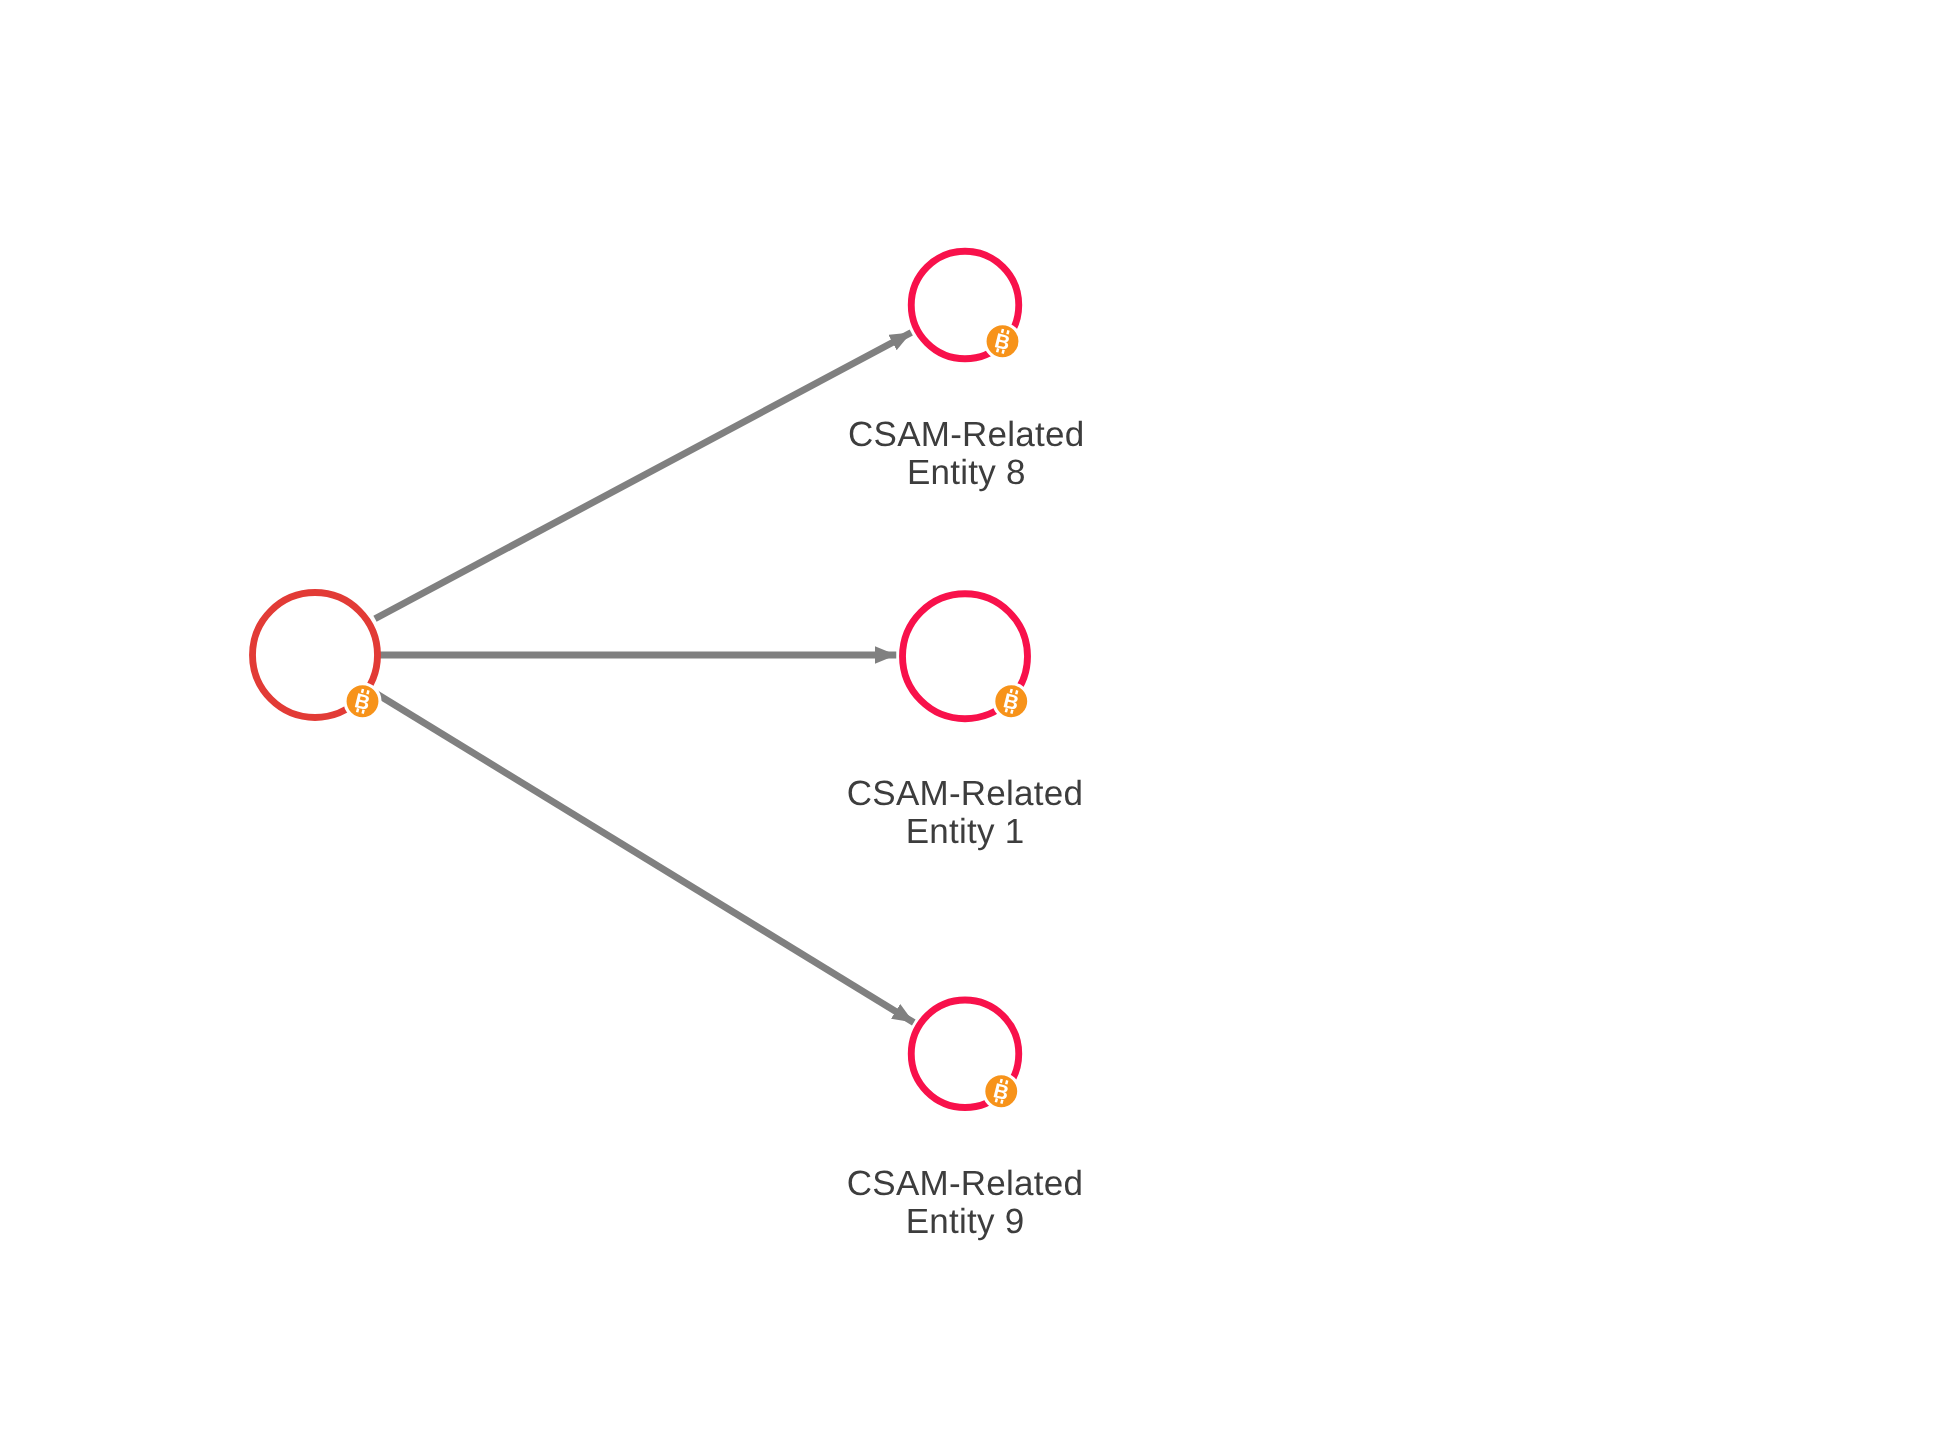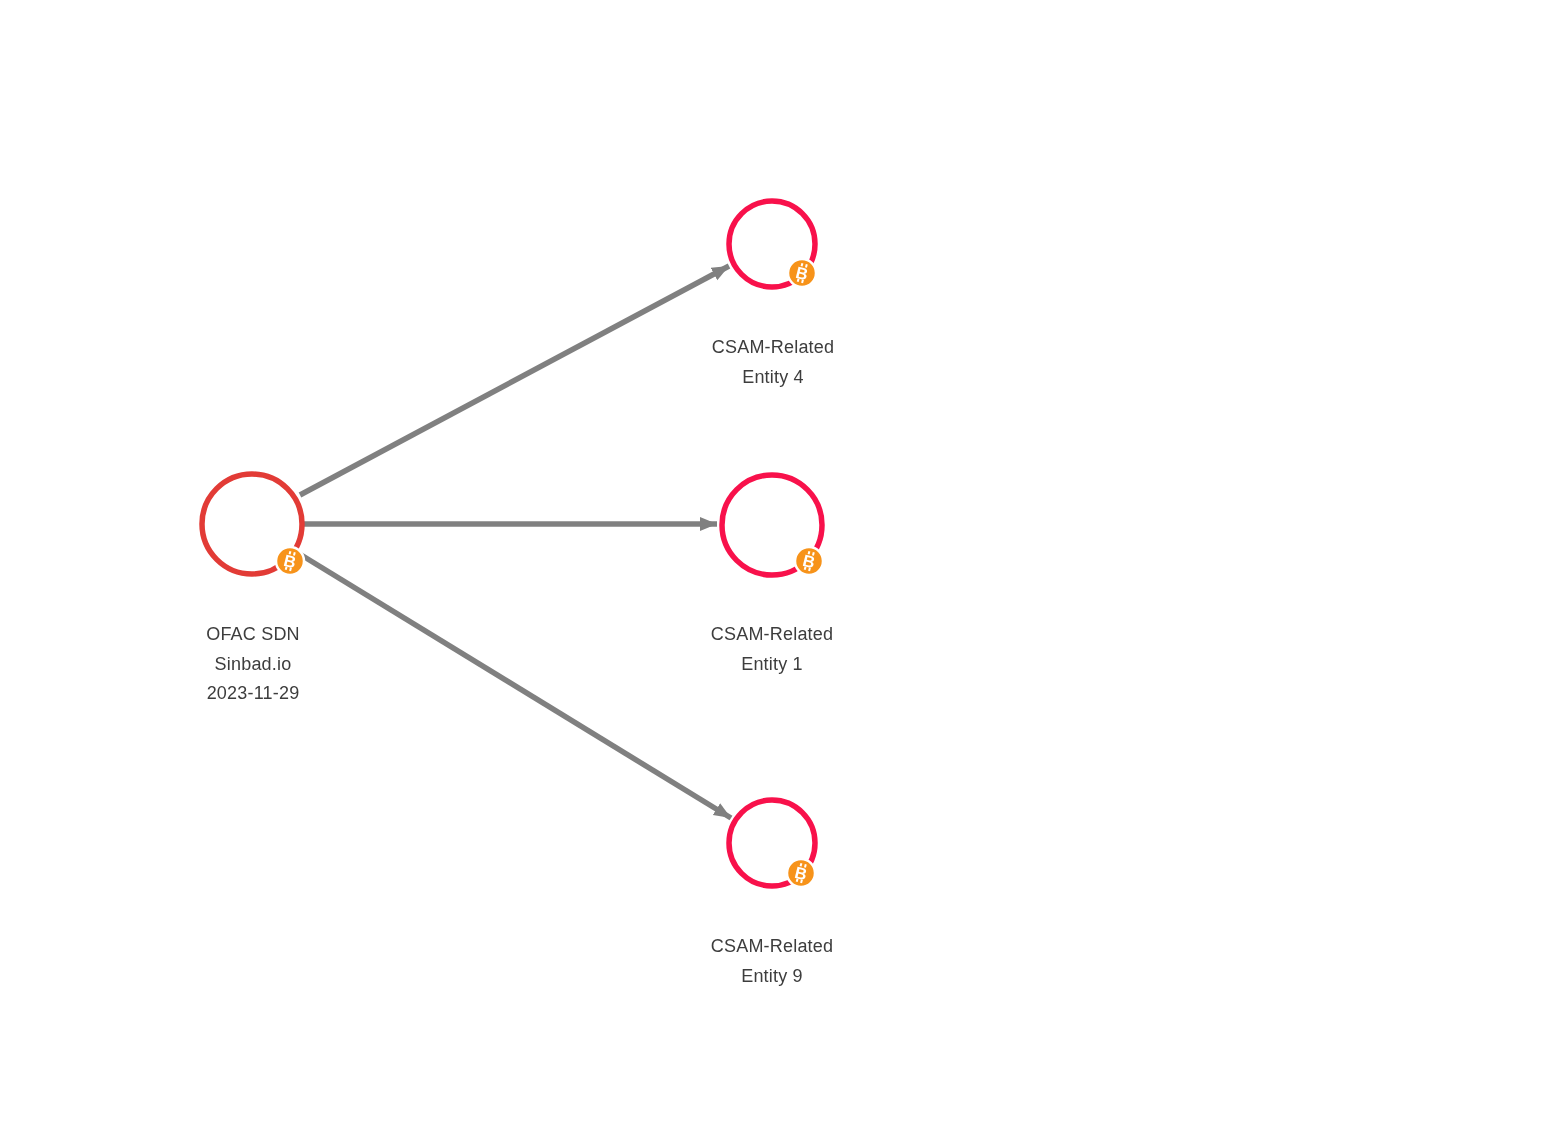--- a/index.html
+++ b/index.html
@@ -17,21 +17,21 @@
   }
   svg.graph {
     position: absolute;
     left: 0;
     top: 0;
   }
   .node-label {
     position: absolute;
     transform: translateX(-50%);
     text-align: center;
-    font-size: 18px;
+    font-size: 28px;
     line-height: 29.5px;
     color: var(--label-color, #3d3d3d);
     white-space: nowrap;
     letter-spacing: 0.2px;
   }
   .badge-glyph {
     font-family: "Liberation Sans", "DejaVu Sans", sans-serif;
     font-weight: bold;
   }
 </style>
@@ -103,29 +103,24 @@
           <text y="6" text-anchor="middle" font-size="16.5" class="badge-glyph" fill="#ffffff">B</text>
           <line x1="-2" y1="-9.6" x2="-2" y2="-6.4" stroke="#ffffff" stroke-width="2"></line>
           <line x1="2.5" y1="-9.6" x2="2.5" y2="-6.4" stroke="#ffffff" stroke-width="2"></line>
           <line x1="-2" y1="6.4" x2="-2" y2="9.6" stroke="#ffffff" stroke-width="2"></line>
           <line x1="2.5" y1="6.4" x2="2.5" y2="9.6" stroke="#ffffff" stroke-width="2"></line>
         </g>
       </g>
     </g>
   </svg>
 
-  <div class="node-label" style="left:253px; top:620px;">
-    <div>OFAC SDN</div>
-    <div>Sinbad.io</div>
-    <div>2023-11-29</div>
-  </div>
 
   <div class="node-label" style="left:773px; top:333px;">
     <div>CSAM-Related</div>
-    <div>Entity 4</div>
+    <div>Entity 8</div>
   </div>
 
   <div class="node-label" style="left:772px; top:620px;">
     <div>CSAM-Related</div>
     <div>Entity 1</div>
   </div>
 
   <div class="node-label" style="left:772px; top:932px;">
     <div>CSAM-Related</div>
     <div>Entity 9</div>

